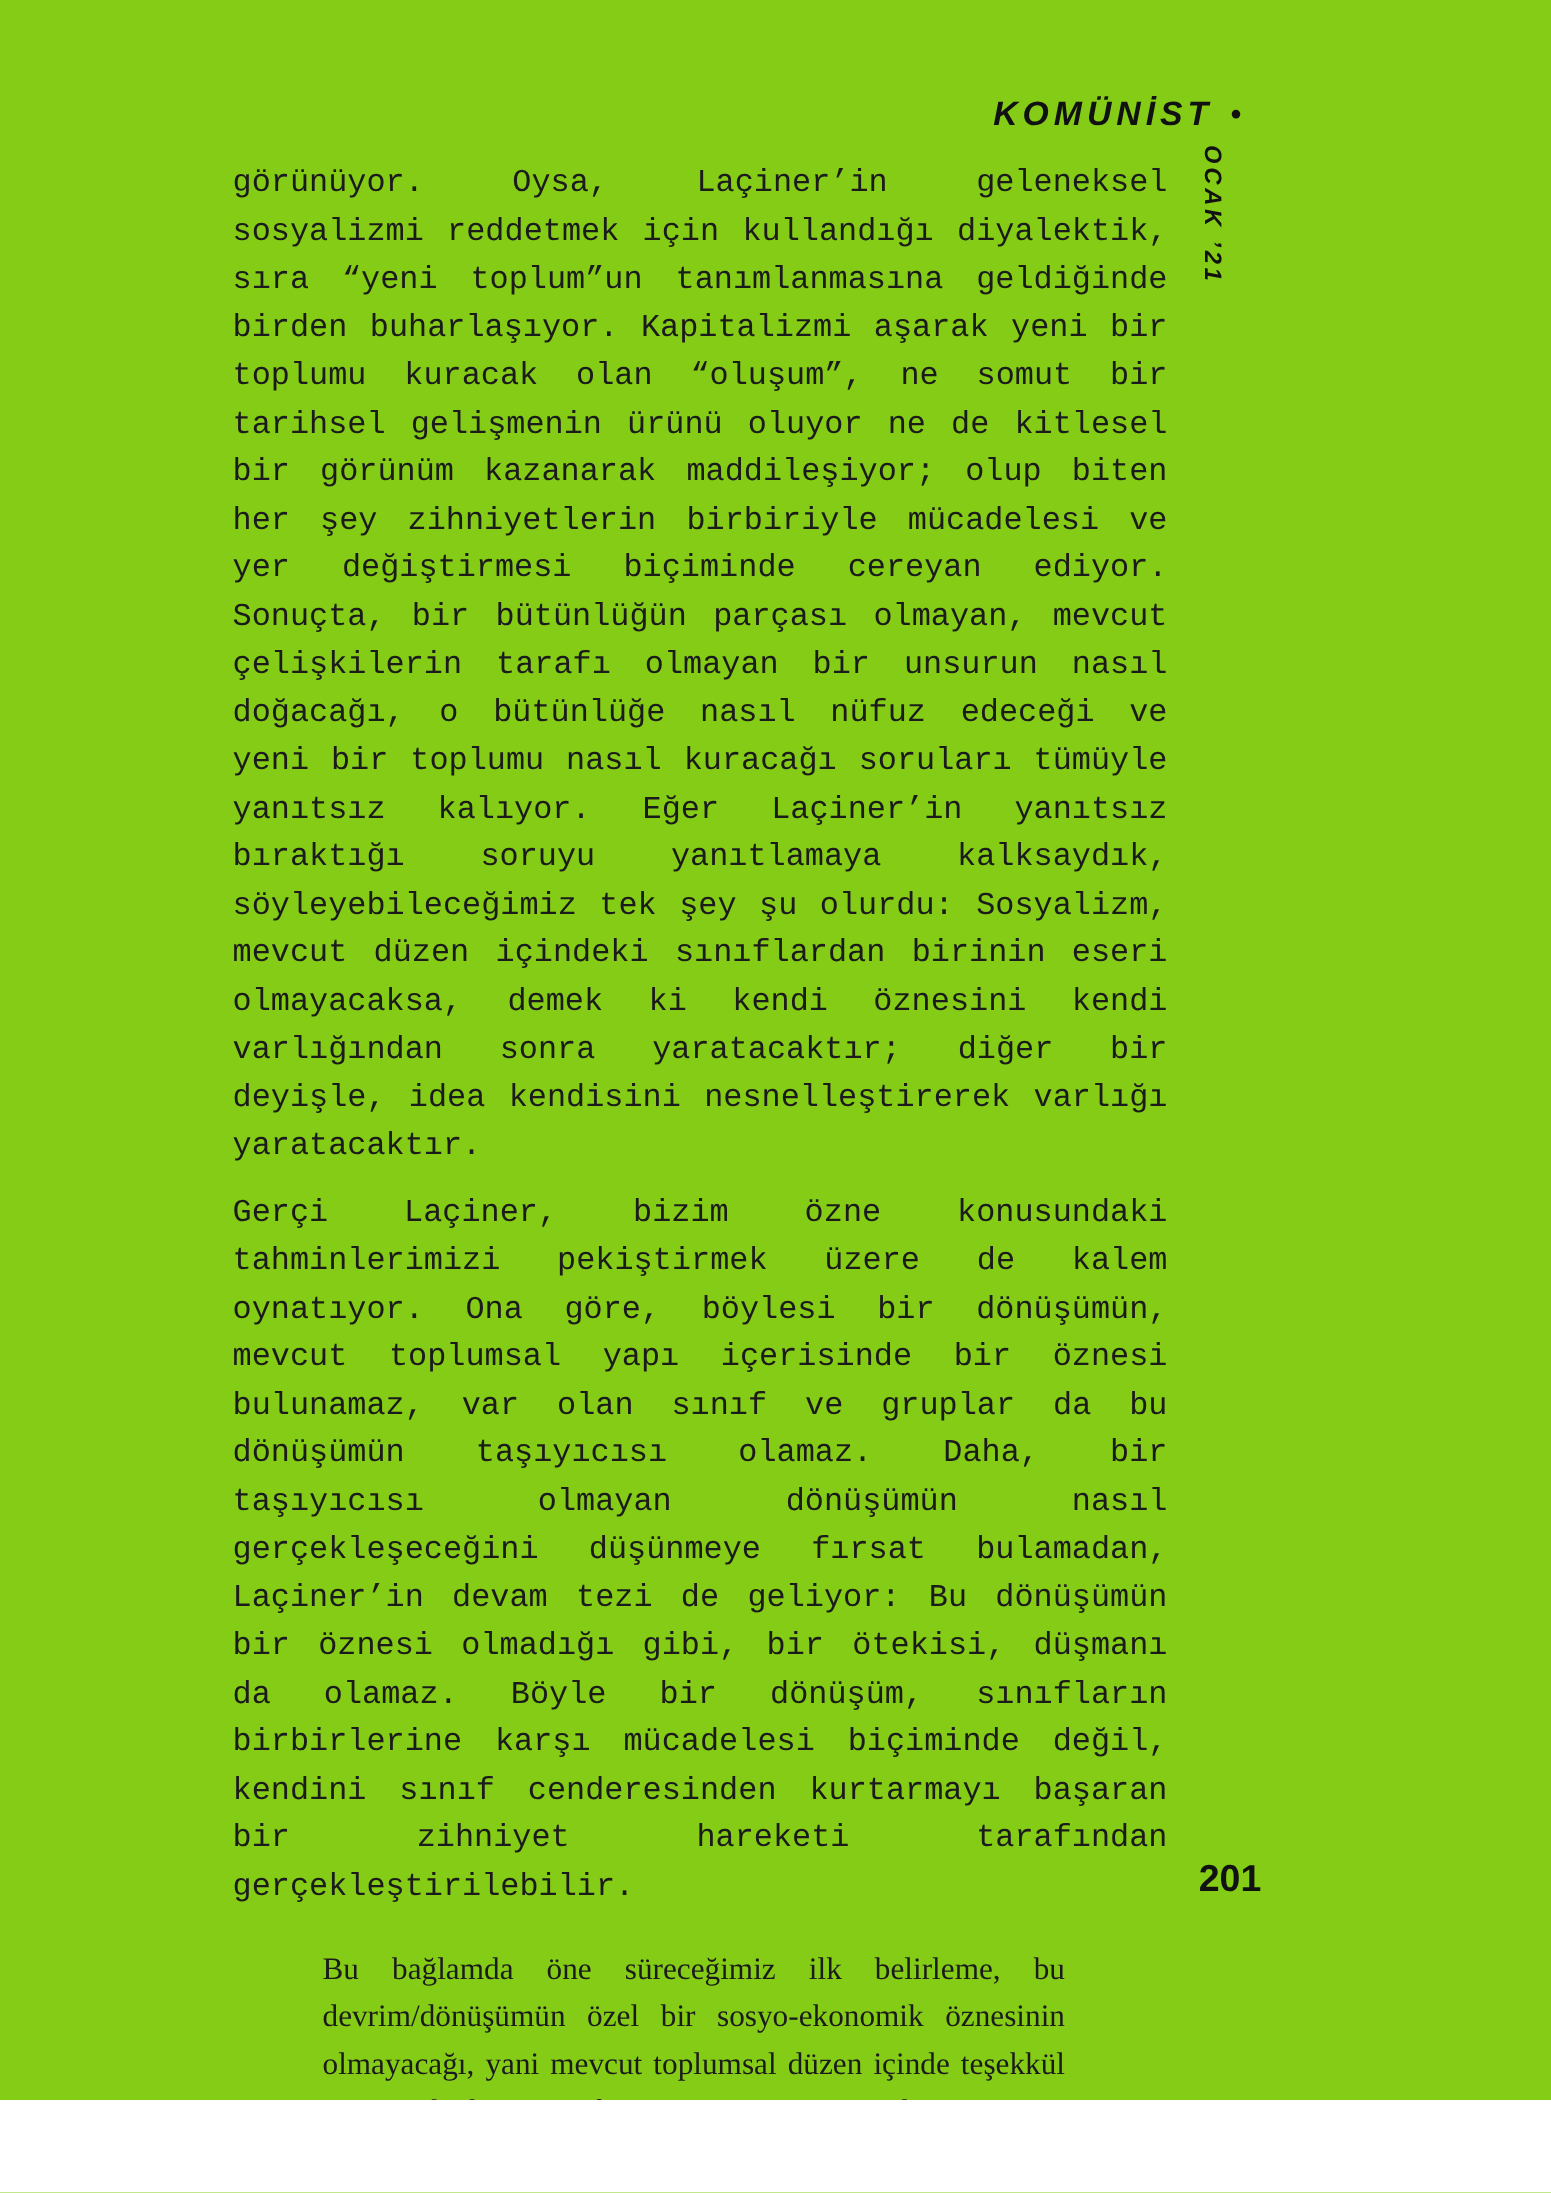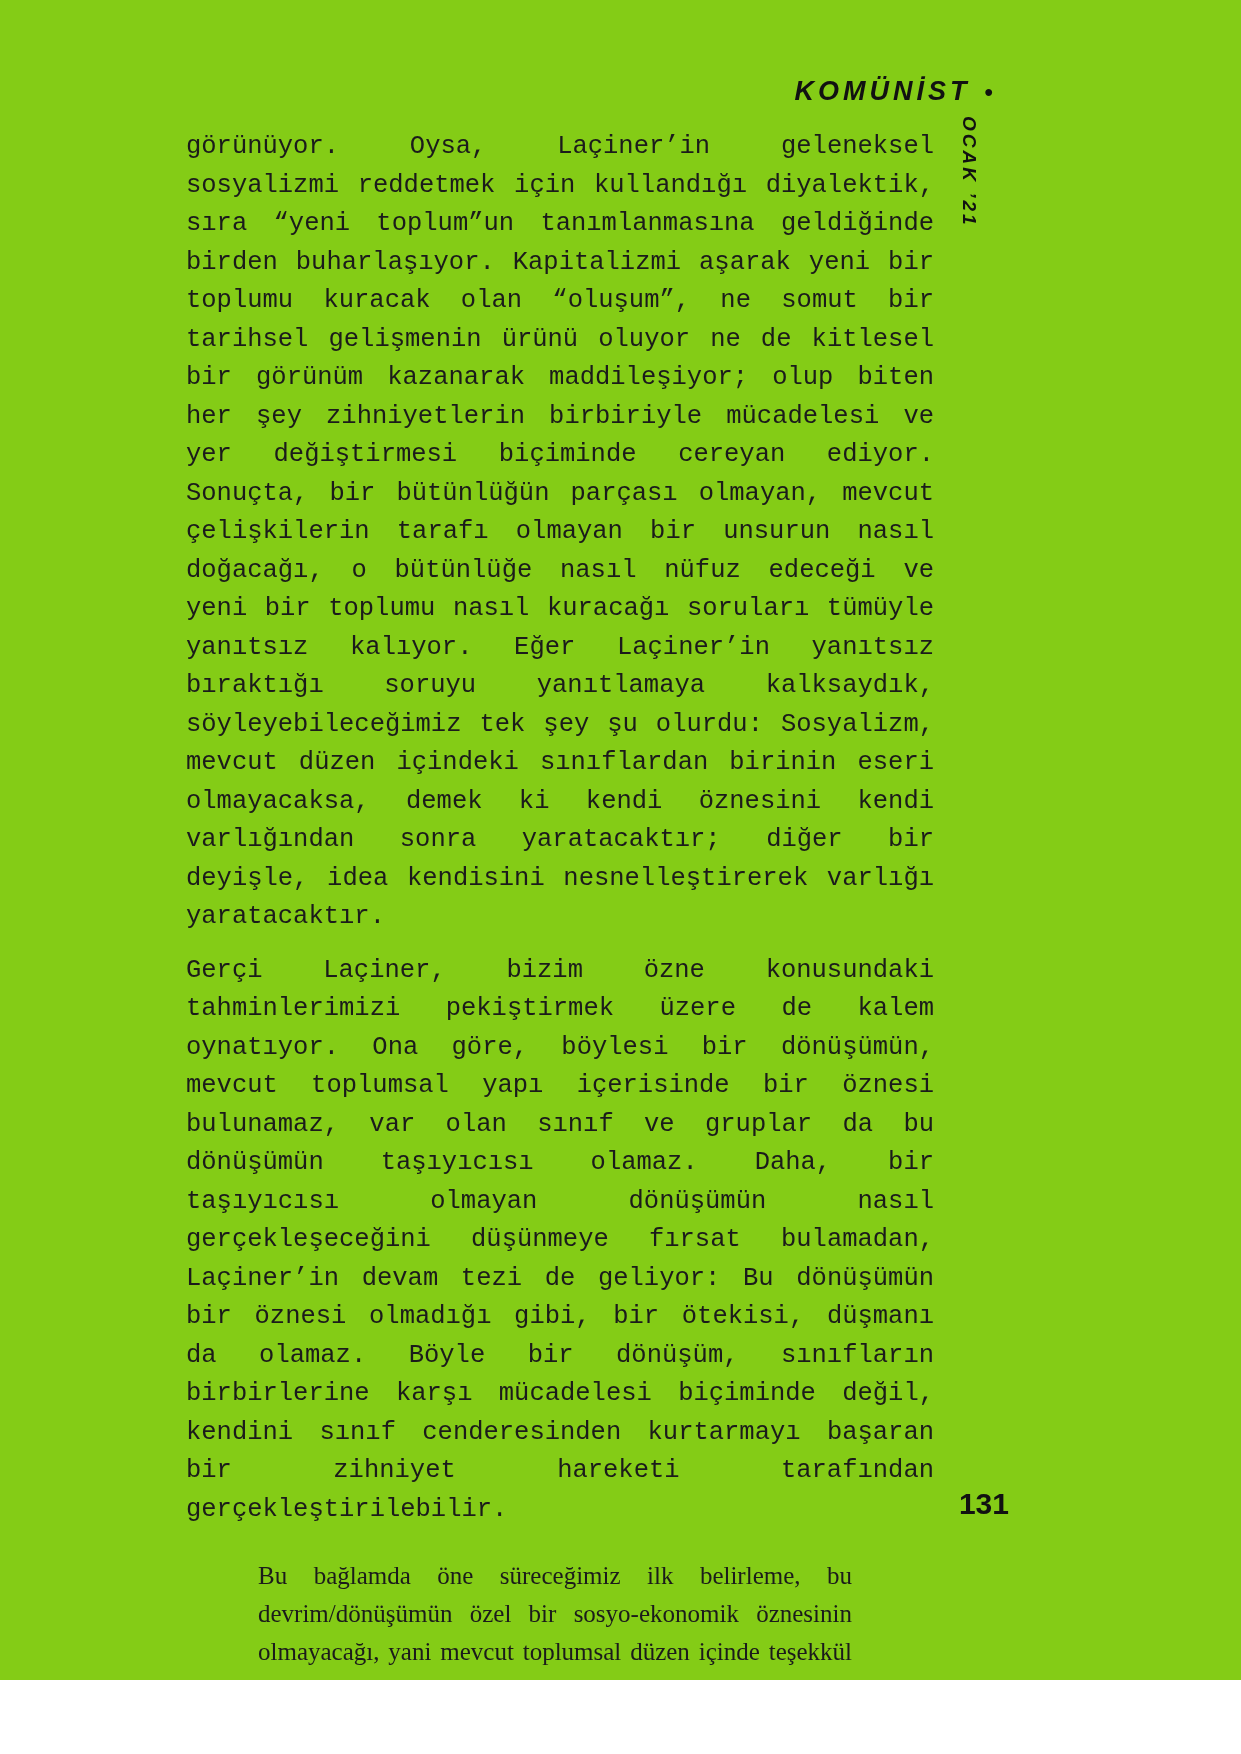--- a/index.html
+++ b/index.html
@@ -95,15 +95,15 @@
   </div>
 
   <div class="issue-vertical">OCAK ’21</div>
 
   <div class="body-text">
     <p>görünüyor. Oysa, Laçiner’in geleneksel sosyalizmi reddetmek için kullandığı diyalektik, sıra “yeni toplum”un tanımlanmasına geldiğinde birden buharlaşıyor. Kapitalizmi aşarak yeni bir toplumu kuracak olan “oluşum”, ne somut bir tarihsel gelişmenin ürünü oluyor ne de kitlesel bir görünüm kazanarak maddileşiyor; olup biten her şey zihniyetlerin birbiriyle mücadelesi ve yer değiştirmesi biçiminde cereyan ediyor. Sonuçta, bir bütünlüğün parçası olmayan, mevcut çelişkilerin tarafı olmayan bir unsurun nasıl doğacağı, o bütünlüğe nasıl nüfuz edeceği ve yeni bir toplumu nasıl kuracağı soruları tümüyle yanıtsız kalıyor. Eğer Laçiner’in yanıtsız bıraktığı soruyu yanıtlamaya kalksaydık, söyleyebileceğimiz tek şey şu olurdu: Sosyalizm, mevcut düzen içindeki sınıflardan birinin eseri olmayacaksa, demek ki kendi öznesini kendi varlığından sonra yaratacaktır; diğer bir deyişle, idea kendisini nesnelleştirerek varlığı yaratacaktır.</p>
     <p>Gerçi Laçiner, bizim özne konusundaki tahminlerimizi pekiştirmek üzere de kalem oynatıyor. Ona göre, böylesi bir dönüşümün, mevcut toplumsal yapı içerisinde bir öznesi bulunamaz, var olan sınıf ve gruplar da bu dönüşümün taşıyıcısı olamaz. Daha, bir taşıyıcısı olmayan dönüşümün nasıl gerçekleşeceğini düşünmeye fırsat bulamadan, Laçiner’in devam tezi de geliyor: Bu dönüşümün bir öznesi olmadığı gibi, bir ötekisi, düşmanı da olamaz. Böyle bir dönüşüm, sınıfların birbirlerine karşı mücadelesi biçiminde değil, kendini sınıf cenderesinden kurtarmayı başaran bir zihniyet hareketi tarafından gerçekleştirilebilir.</p>
     <blockquote>Bu bağlamda öne süreceğimiz ilk belirleme, bu devrim/dönüşümün özel bir sosyo-ekonomik öznesinin olmayacağı, yani mevcut toplumsal düzen içinde teşekkül etmiş hiçbir sınıf veya zümrenin bu sürecin öncüsü/taşıyıcısı olmayacağıdır. (…) Özel bir sosyo-ekonomik – dolayısıyla politik – öznesi olmayan bu “mücadele süreci”nin özel bir ötekisi, bir düşman-öznesi de yoktur. (...) Kendini, mevcut</blockquote>
   </div>
 
-  <div class="page-number">131</div>
+  <div class="page-number">201</div>
 
 </div>
 
 </body></html>

